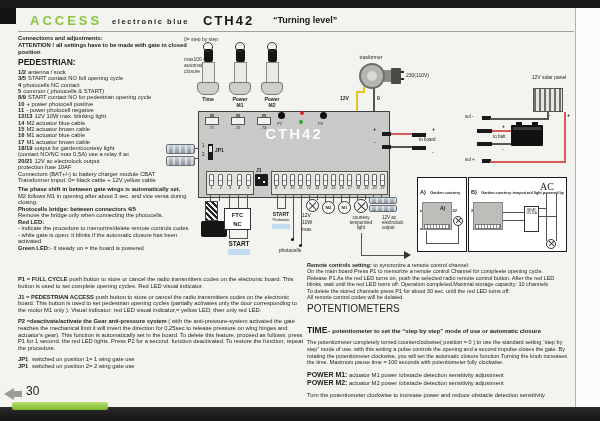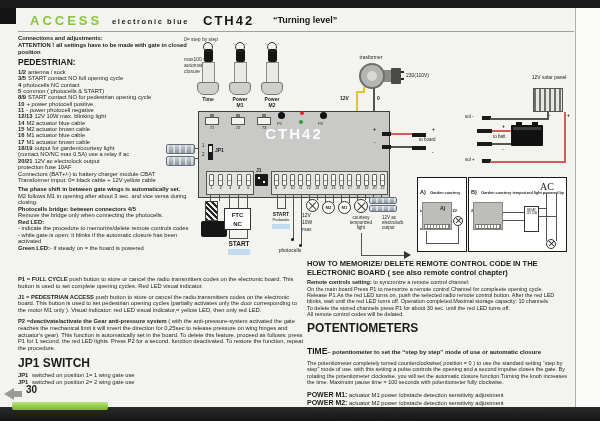--- a/index.html
+++ b/index.html
@@ -16,21 +16,21 @@
 
   
   .brand{font-size:13px;font-weight:bold;letter-spacing:3px;color:#8bc53f}
   .hsub{font-size:7.5px;font-weight:bold;letter-spacing:1.6px;color:#222}
   .hmodel{font-size:13px;font-weight:bold;letter-spacing:2px;color:#161616}
   .hlevel{font-size:9px;font-weight:bold;color:#161616}
 
   
   .intro{font-size:5.8px;font-weight:bold;line-height:6.8px}
   .h1{font-size:8.5px;font-weight:bold}
-  .h2{font-size:12px;font-weight:bold}
+  .h2{font-size:10px;font-weight:normal}
   .cline{font-size:5.8px;line-height:6.35px}
   .cn{font-weight:bold;margin-right:2px}
   .cn:empty{margin:0}
   .nline{font-size:5.8px;line-height:6.5px}
   .nb{font-weight:bold}
   .ppara{font-size:5.8px;line-height:6.8px;margin-bottom:4px}
   .pb{font-weight:bold}
 
   
   .howto{font-size:7.5px;font-weight:bold;line-height:8.6px}
@@ -89,21 +89,21 @@
   .solar{border:1px solid #555;background:repeating-linear-gradient(90deg,#6e6e6a 0 2px,#e6e6e2 2px 5px)}
 
   .abox{background:#fff;border:1.5px solid #1a1a1a;padding:2px}
   .boxtag{font-size:5.5px;font-weight:bold}
   .boxtxt{font-size:3.8px;font-weight:bold;line-height:4.4px}
   .miniboard{background:#bdbdba;border:1px solid #888}
   .ministrip{background:repeating-linear-gradient(90deg,#fff 0 2px,#8a8a86 2px 3px);border:1px solid #77776f}
   .acface{font-family:"Liberation Serif",serif;font-size:10px}
   .relay{background:#fff;border:1px solid #333;font-size:2.8px;line-height:3.2px;text-align:center;padding-top:2px}
 
-  .pagenum{font-size:10px;font-weight:bold}
+  .pagenum{font-size:12px;font-weight:normal}
 </style>
 </head>
 <body>
 
 <div id="stage">
 
   <i class="bar" style="left:0;top:0;width:600px;height:8px"></i>
   <i style="left:0;top:8px;width:16px;height:16px;background:#141414"></i>
   <i style="left:0;top:407px;width:600px;height:14px;background:linear-gradient(#2c2c2c,#141414)"></i>
   <i style="left:12px;top:402px;width:96px;height:8px;border-radius:2px;background:linear-gradient(#b8e276,#7cb82f)"></i>
@@ -182,31 +182,29 @@
 
   <div class="abs" style="left:18px;top:276px;width:286px">
     <div>
 
         <div class="ppara"><span class="pb">P1 = FULL CYCLE</span><span> push button to store or cancel the radio transmitters codes on the electronic board. This button is used to set complete opening cycles. Red LED visual indicator.</span></div>
 
         <div class="ppara"><span class="pb">J1 = PEDESTRIAN ACCESS</span><span> push button to store or cancel the radio transmitters codes on the electronic board. This button is used to set pedestrian opening cycles (partially activates only the door corresponding to the motor M1 only ). Visual indicator: red LED visual indicator,= yellow LED, then only red LED.</span></div>
 
         <div class="ppara"><span class="pb">P2 =deactivate/activate the Gear anti-pressure system</span><span> ( with the anti-pressure-system activated the gate reaches the mechanical limit it will invert the direction for 0,25sec to release pressure on wing hinges and actuator's gear). This function is automatically set in the board. To delete this feature, proceed as follows: press P1 for 1 second. the red LED lights. Press P2 for a second. function deactivated. To restore the function, repeat the procedure.</span></div>
       </div>
-    <div class="h2" style="margin-top:2px;margin-bottom:2px">JP1 SWITCH</div>
     <div>
 
         <div class="cline" style="line-height:7px"><span class="cn">JP1</span><span> switched on position 1= 1 wing gate use</span></div>
 
         <div class="cline" style="line-height:7px"><span class="cn">JP1</span><span> switched on position 2= 2 wing gate use</span></div>
       </div>
   </div>
 
   <div class="abs" style="left:307px;top:260px;width:264px">
-    <div class="howto">HOW TO MEMORIZE/ DELETE  REMOTE CONTROL CODE IN THE ELECTRONIC BOARD ( see also remote control chapter)</div>
     <div style="margin-top:2px">
 
         <div class="mline"><span class="nb">Remote controls  setting:</span><span> to syncronize a remote control channel:</span></div>
 
         <div class="mline"><span class="nb"></span><span>On the main board Press P1 to memorize a remote control Channel for compleete opening cycle.</span></div>
 
         <div class="mline"><span class="nb"></span><span>Release P1.As the red LED turns on, push the selected radio remote control button. After the red LED blinks, wait until the red LED turns off. Operation completed.Maximal storage capacity: 10 channels</span></div>
 
         <div class="mline"><span class="nb"></span><span>To delete the stored channels press P1 for about 30 sec. until the red LED turns off.</span></div>
 

